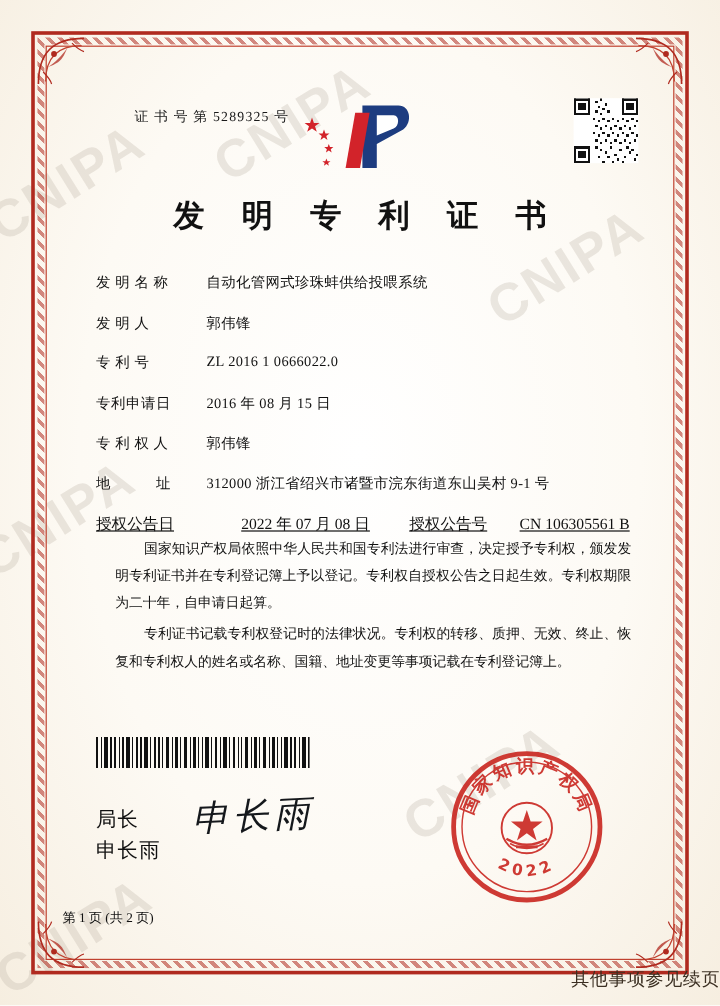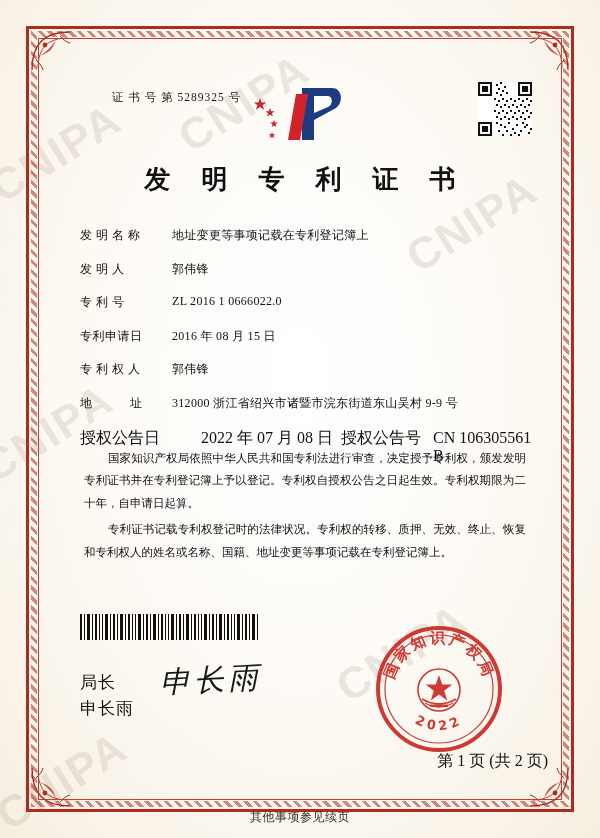--- a/index.html
+++ b/index.html
@@ -148,33 +148,34 @@
     letter-spacing: 0.5px;
     white-space: nowrap;
   }
   .field .val {
     flex: 1;
     letter-spacing: 0.3px;
   }
   .field-dual {
     display: flex;
     align-items: baseline;
-    font-size: 16px;
+    font-size: 13px;
     color: #111;
     margin-bottom: 14px;
+    text-decoration: underline;
   }
   .field-dual .lbl1 { width: 92px; flex: 0 0 92px; }
   .field-dual .val1 { flex: 0 0 140px; margin-left: 29px; }
   .field-dual .lbl2 { flex: 0 0 92px; }
   .field-dual .val2 { flex: 1; }
 
   
   .paras {
     position: absolute;
-    left: 32px; right: 22px;
+    left: 44px; right: 22px;
     top: 395px;
     font-size: 11.5px;
     line-height: 1.95;
     color: #111;
     text-align: justify;
   }
   .paras p {
     margin: 0 0 4px 0;
     text-indent: 24px;
   }
@@ -214,31 +215,31 @@
     position: absolute;
     right: 44px;
     top: 572px;
     width: 130px; height: 130px;
   }
 
   .page-no {
     position: absolute;
     left: 0; right: 0;
     bottom: 14px;
-    text-align: right;
-    font-size: 16px;
+    text-align: left;
+    font-size: 11px;
     color: #111;
   }
 
   .footnote {
     position: absolute;
     left: 0; right: 0;
     bottom: 12px;
-    text-align: center;
-    font-size: 12px;
+    text-align: right;
+    font-size: 15px;
     color: #3b2f22;
     letter-spacing: 0.5px;
   }
 </style>
 </head>
 <body>
 
 <div class="page">
 
   <div class="wm" style="left:-16px; top:128px; font-size:44px;">CNIPA</div>
@@ -399,41 +400,41 @@
           <polygon points="32,52 32.9,54.3 35.4,54.3 33.4,55.8 34.1,58.2 32,56.7 29.9,58.2 30.6,55.8 28.6,54.3 31.1,54.3"></polygon>
         </g>
       </svg>
     </div>
 
     <div class="doc-title">发 明 专 利 证 书</div>
 
     <div class="fields">
       <div class="field">
         <span class="lbl">发 明 名 称</span>
-        <span class="val">地址变更等事项记载在专利登记簿上</span>
+        <span class="val">自动化管网式珍珠蚌供给投喂系统</span>
       </div>
       <div class="field">
         <span class="lbl">发 明 人</span>
         <span class="val">郭伟锋</span>
       </div>
       <div class="field">
         <span class="lbl">专 利 号</span>
         <span class="val">ZL 2016 1 0666022.0</span>
       </div>
       <div class="field">
         <span class="lbl">专利申请日</span>
         <span class="val">2016 年 08 月 15 日</span>
       </div>
       <div class="field">
         <span class="lbl">专 利 权 人</span>
         <span class="val">郭伟锋</span>
       </div>
       <div class="field">
         <span class="lbl">地　　　址</span>
-        <span class="val">312000 浙江省绍兴市诸暨市浣东街道东山吴村 9-9 号</span>
+        <span class="val">312000 浙江省绍兴市诸暨市浣东街道东山吴村 9-1 号</span>
       </div>
       <div class="field-dual">
         <span class="lbl1">授权公告日</span>
         <span class="val1">2022 年 07 月 08 日</span>
         <span class="lbl2">授权公告号</span>
         <span class="val2">CN 106305561 B</span>
       </div>
     </div>
 
     <div class="paras">

